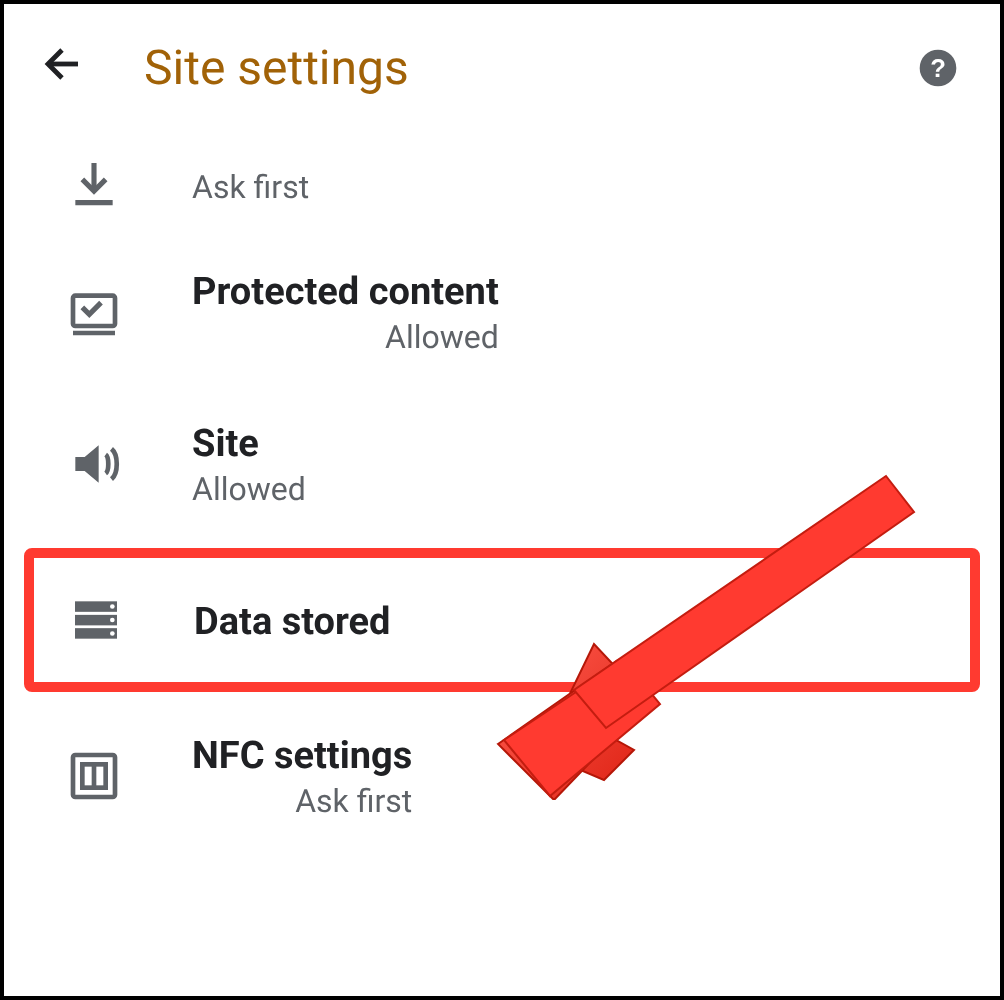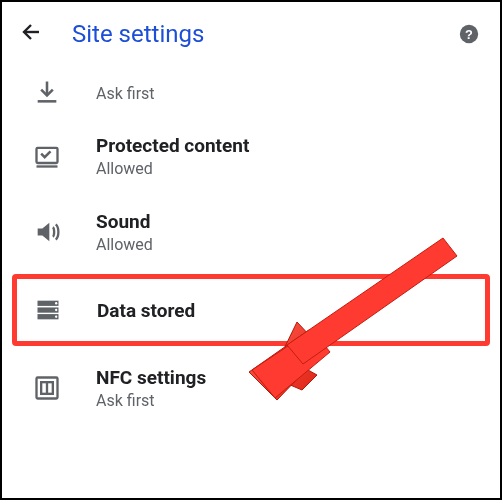--- a/index.html
+++ b/index.html
@@ -15,21 +15,21 @@
     .header {
       display: flex;
       align-items: center;
       height: 64px;
       padding: 0 18px;
       position: relative;
     }
     .back-icon { width: 24px; height: 24px; color: #202124; }
     .title {
       font-size: 24px;
-      color: #1d4ed8;
+      color: #a16207;
       margin-left: 28px;
       font-weight: 400;
     }
     .help-icon {
       position: absolute;
       right: 20px;
       width: 22px;
       height: 22px;
     }
     .list { }
@@ -58,20 +58,21 @@
     }
     .item-title {
       font-size: 19px;
       color: #202124;
       font-weight: 700;
     }
     .item-subtitle {
       font-size: 16px;
       color: #5f6368;
       margin-top: 2px;
+      text-align: right;
     }
     .highlight {
       border: 5px solid #ff3a30;
       border-radius: 4px;
       margin: 4px 10px 4px 10px;
       padding-left: 16px;
       min-height: 72px;
       text-align: center;
     }
     
@@ -134,21 +135,21 @@
 
   <div class="item">
     <div class="item-icon">
       <svg viewBox="0 0 24 24" fill="#5f6368">
           <path d="M4 9v6h4l6 5V4L8 9H4z"></path>
           <path d="M17 8c1.5 1 1.5 7 0 8" fill="none" stroke="#5f6368" stroke-width="2"></path>
           <path d="M19.5 5.5c3 2.5 3 10.5 0 13" fill="none" stroke="#5f6368" stroke-width="2"></path>
         </svg>
     </div>
     <div class="item-text">
-      <span class="item-title">Sound</span>
+      <span class="item-title">Site</span>
       <span class="item-subtitle">Allowed</span>
     </div>
   </div>
 
   <div class="item highlight">
     <div class="item-icon">
       <svg viewBox="0 0 24 24" fill="#5f6368">
           <rect x="3" y="4" width="18" height="4.5"></rect>
           <circle cx="19" cy="6.2" r="1" fill="#fff"></circle>
           <rect x="3" y="9.8" width="18" height="4.5"></rect>

